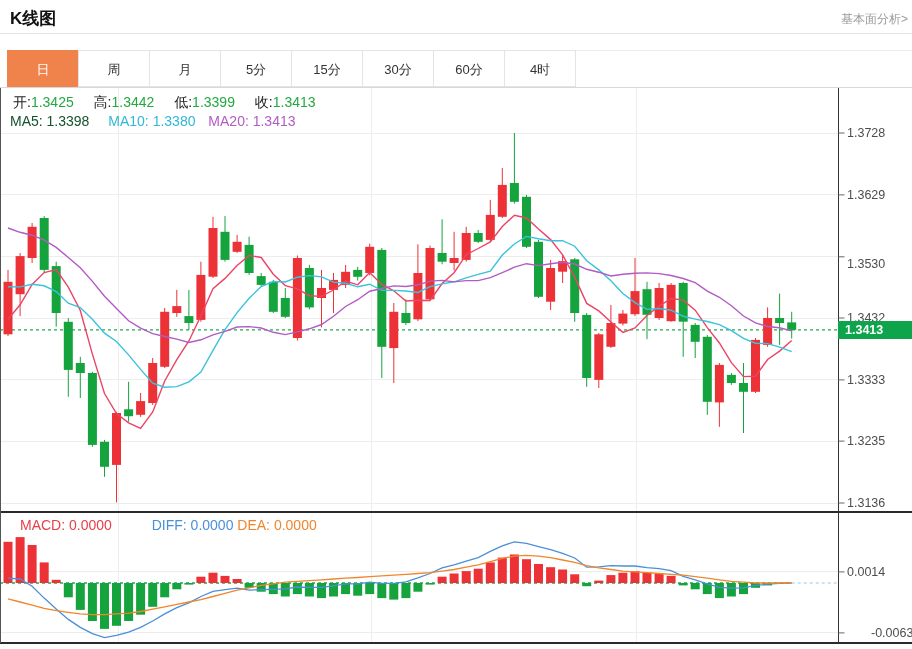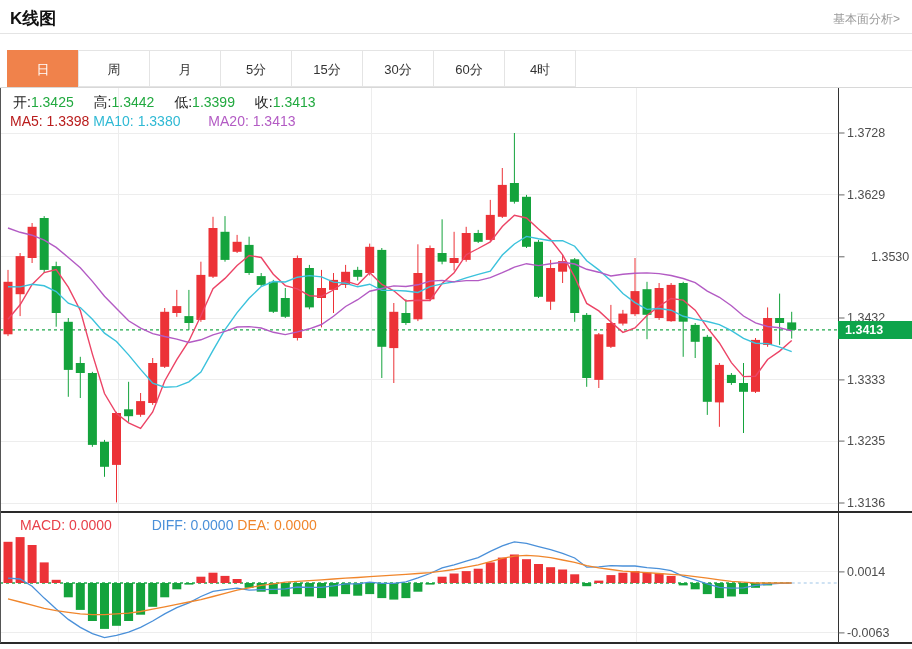--- a/index.html
+++ b/index.html
@@ -1,34 +1,34 @@
 <!DOCTYPE html>
 <html><head>
 <meta charset="utf-8">
 <style>
   html,body{margin:0;padding:0;background:#fff;}
   .stage{position:relative;width:912px;height:649px;background:#fff;overflow:hidden;
          font-family:"Liberation Sans","DejaVu Sans",sans-serif;}
   .page-title{position:absolute;left:10px;top:7px;font-size:17px;font-weight:bold;color:#111;text-align:right;}
-  .fund-link{position:absolute;right:12px;top:11px;font-size:12px;color:#9a9a9a;cursor:pointer;text-decoration:none;}
+  .fund-link{position:absolute;right:4px;top:11px;font-size:12px;color:#9a9a9a;cursor:pointer;text-decoration:none;}
   .header-divider{position:absolute;left:0;top:33px;width:912px;border-bottom:1px solid #e4e4e4;}
   .tab-strip-top{position:absolute;left:8px;top:50px;width:904px;border-top:1px solid #ececec;}
   .tab-strip-bottom{position:absolute;left:0;top:87px;width:912px;border-bottom:1px solid #d8d8d8;}
   .tabbar{position:absolute;left:8px;top:50px;height:48px;white-space:nowrap;}
   .tab{display:inline-block;width:72px;height:37px;line-height:37px;text-align:center;
        font-size:13px;color:#333;background:#fff;border:1px solid #e4e4e4;margin-left:-1px;
        box-sizing:border-box;cursor:pointer;vertical-align:top;}
   .tab.active{background:#f0824b;border-color:#f0824b;color:#fff;}
   .legend-row1{position:absolute;left:13px;top:94px;font-size:14px;}
   .legend-row2{position:absolute;left:10px;top:113px;font-size:14px;}
   .legend-row1 .grp{margin-right:16px;}
   .lbl{color:#222;}
   .val-green{color:#21a93f;}
-  .ma5-txt{color:#b91c1c;}
-  .ma10-txt{color:#2fb9d4;margin-right:24px;}
+  .ma5-txt{color:#14532d;margin-right:15px;}
+  .ma10-txt{color:#2fb9d4;margin-right:9px;}
   .ma20-txt{color:#b35bc4;}
   .macd-legend{position:absolute;left:20px;top:517px;font-size:14px;}
   .macd-txt{color:#e8404a;margin-right:36px;}
   .diff-txt{color:#4a90d9;}
   .dea-txt{color:#f0862c;}
   .axis-label{position:absolute;left:847px;height:16px;line-height:16px;font-size:12.5px;color:#4d4d4d;}
   .price-badge{position:absolute;left:838px;width:70px;height:18px;line-height:18px;
                background:#0ea44b;color:#fff;font-size:12.5px;font-weight:bold;padding-left:7px;}
   svg{position:absolute;left:0;top:0;}
 </style>
@@ -295,22 +295,22 @@
 
   <div class="macd-legend">
     <span class="macd-txt">MACD: 0.0000</span>
     <span class="diff-txt">DIFF: 0.0000</span>
     <span class="dea-txt">DEA: 0.0000</span>
   </div>
 
   <div id="axis-labels">
       <div class="axis-label" style="top: 125px;">1.3728</div>
       <div class="axis-label" style="top: 187px;">1.3629</div>
-      <div class="axis-label" style="top: 249px; margin-left: 24px;">1.3530</div>
+      <div class="axis-label" style="top: 256px;">1.3530</div>
       <div class="axis-label" style="top: 310px; text-decoration: underline;">1.3432</div>
       <div class="axis-label" style="top: 372px;">1.3333</div>
       <div class="axis-label" style="top: 433px;">1.3235</div>
       <div class="axis-label" style="top: 495px;">1.3136</div>
       <div class="axis-label" style="top: 564px;">0.0014</div>
-      <div class="axis-label" style="top: 625px;">-0.0063</div>
+      <div class="axis-label" style="top: 625px; margin-left: 24px;">-0.0063</div>
     </div>
   <div class="price-badge" id="price-badge" style="top: 321px;">1.3413</div>
 </div>
 
 </body></html>

